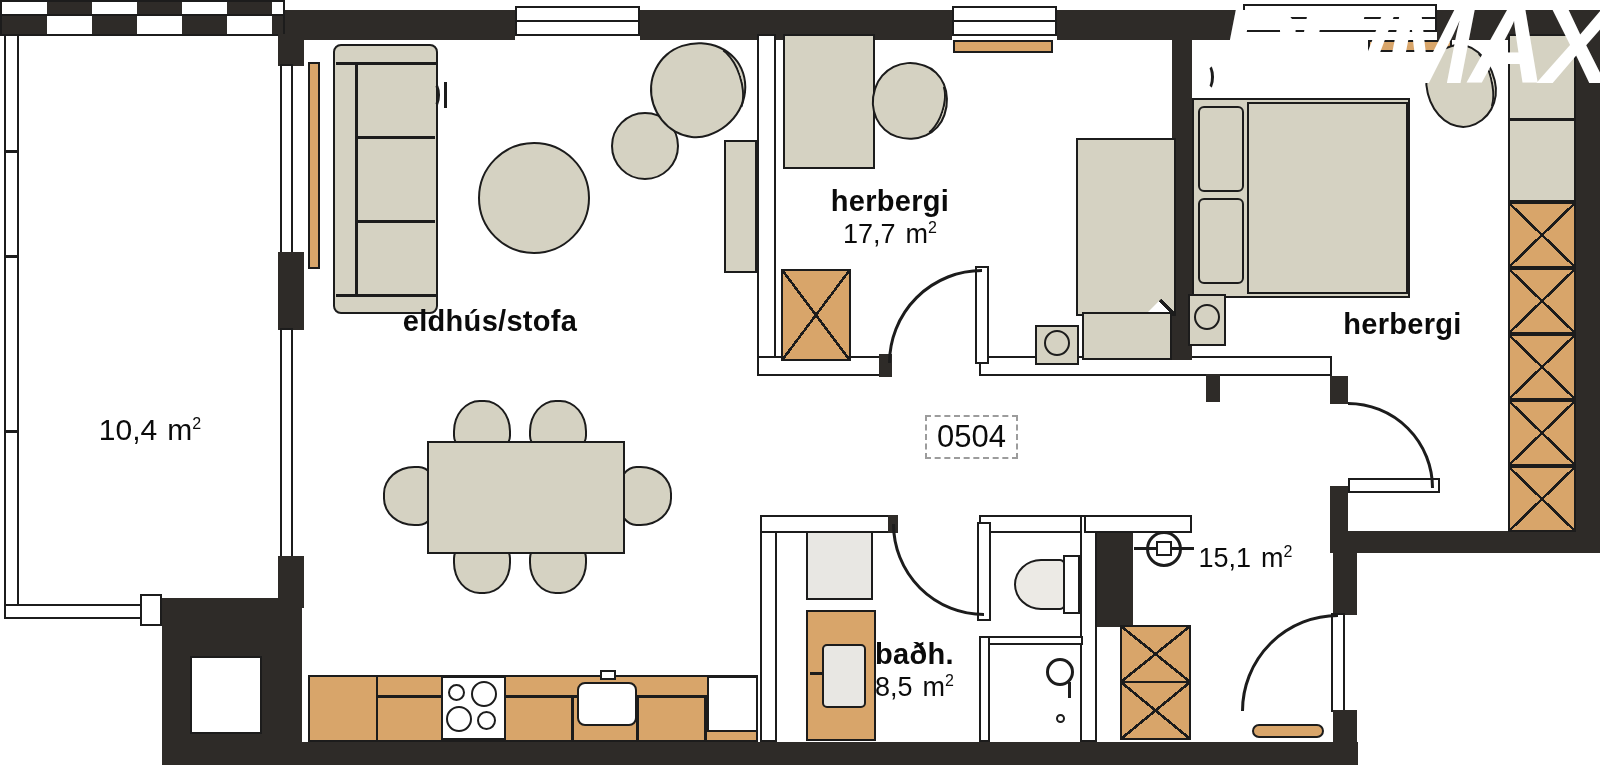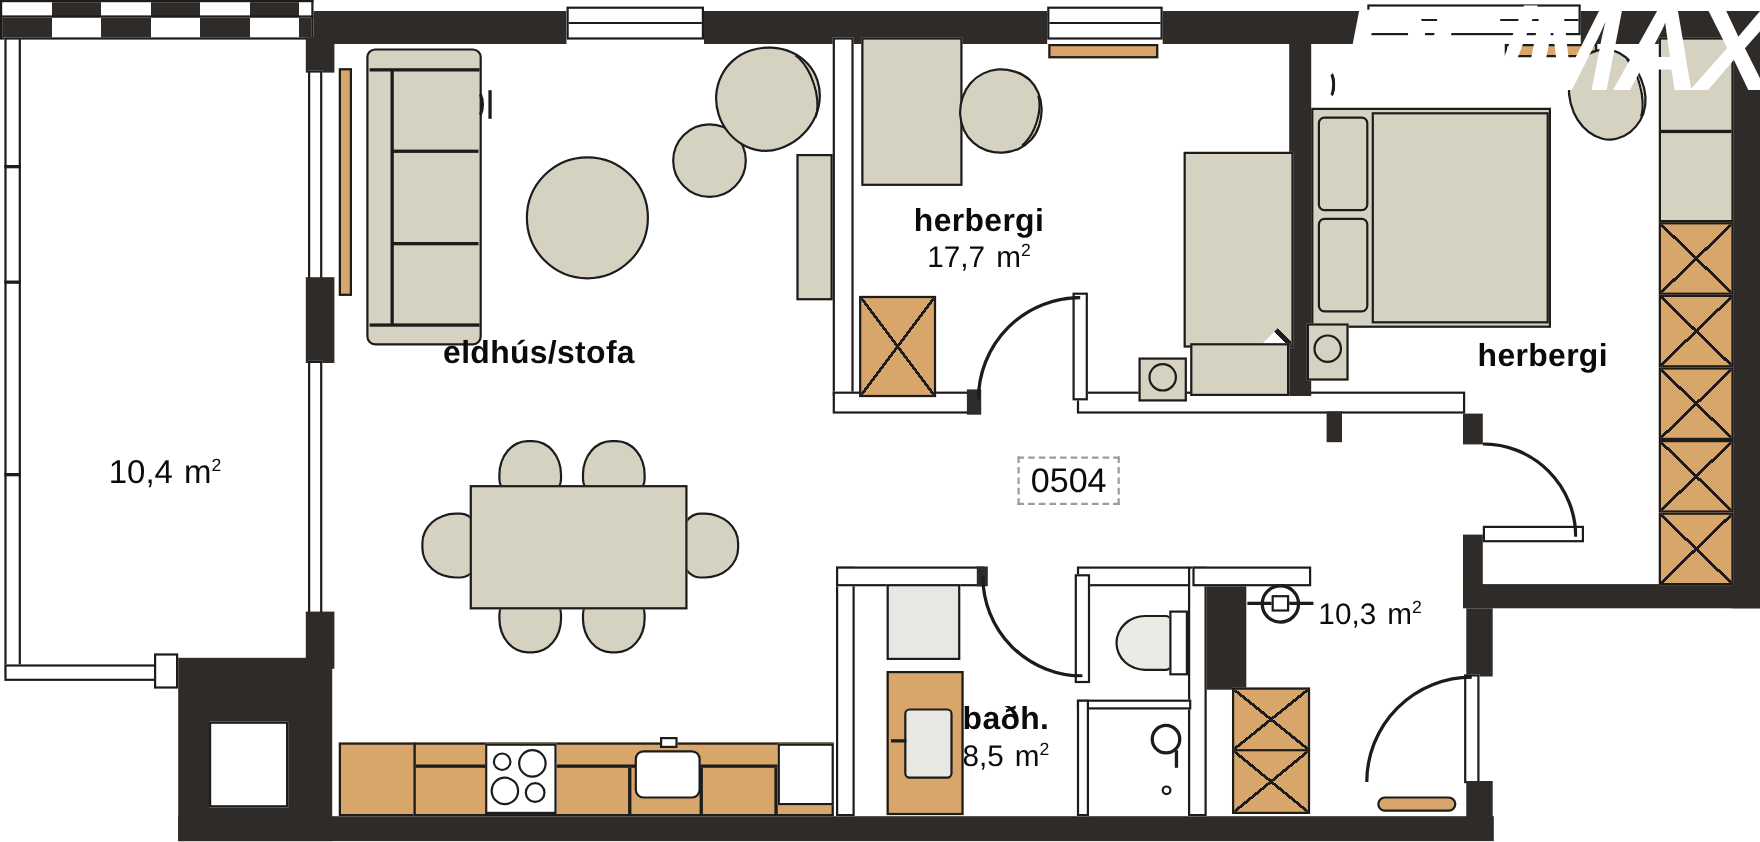--- a/index.html
+++ b/index.html
@@ -207,21 +207,21 @@
     <div class="rname">eldhús/stofa</div>
   </div>
   <div class="room-label" style="left:785px;top:185px;width:210px;">
     <div class="rname">herbergi</div>
     <div class="rarea"><span>17,7</span><span class="u"><span>m</span><sup>2</sup></span></div>
   </div>
   <div class="room-label" style="left:1295px;top:308px;width:215px;">
     <div class="rname">herbergi</div>
   </div>
   <div class="room-label" style="left:1148px;top:542px;width:195px;">
-    <div class="rarea"><span>10,3</span><span class="u"><span>m</span><sup>2</sup></span></div>
+    <div class="rarea"><span>15,1</span><span class="u"><span>m</span><sup>2</sup></span></div>
   </div>
   <div class="room-label" style="left:852px;top:638px;width:125px;">
     <div class="rname">baðh.</div>
     <div class="rarea"><span>8,5</span><span class="u"><span>m</span><sup>2</sup></span></div>
   </div>
 
   <div class="abs unitbox" style="left:925px;top:415px;width:93px;height:44px;">
     <span>0504</span>
   </div>
 

